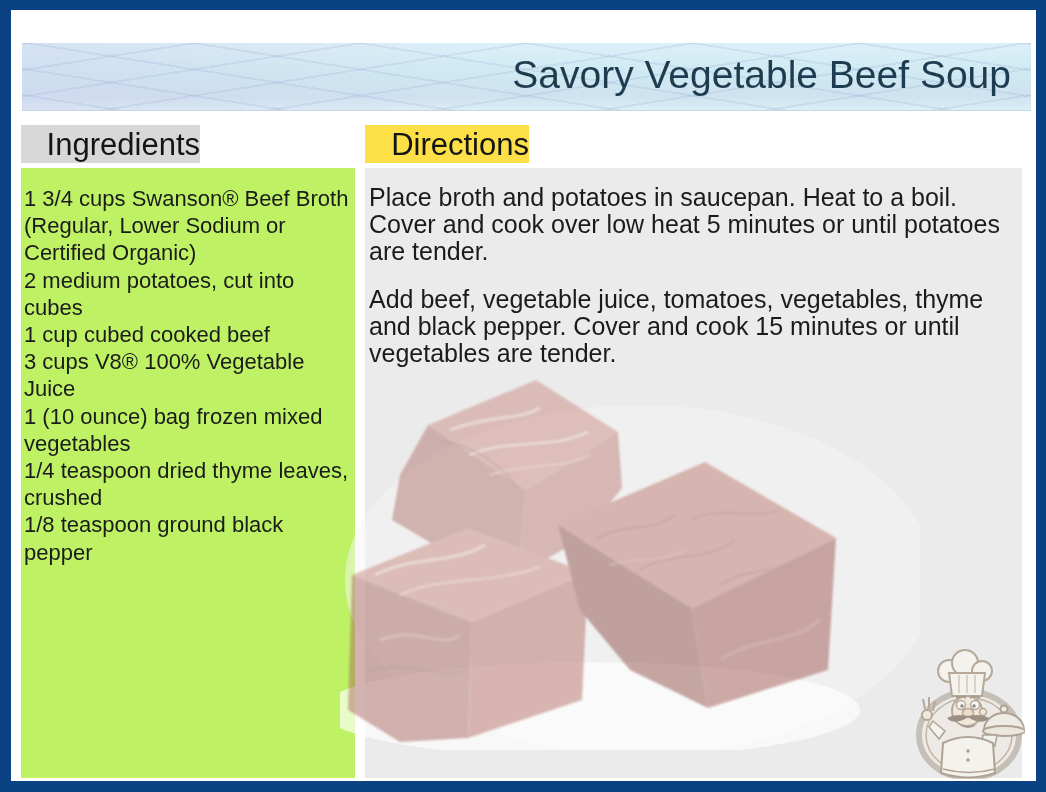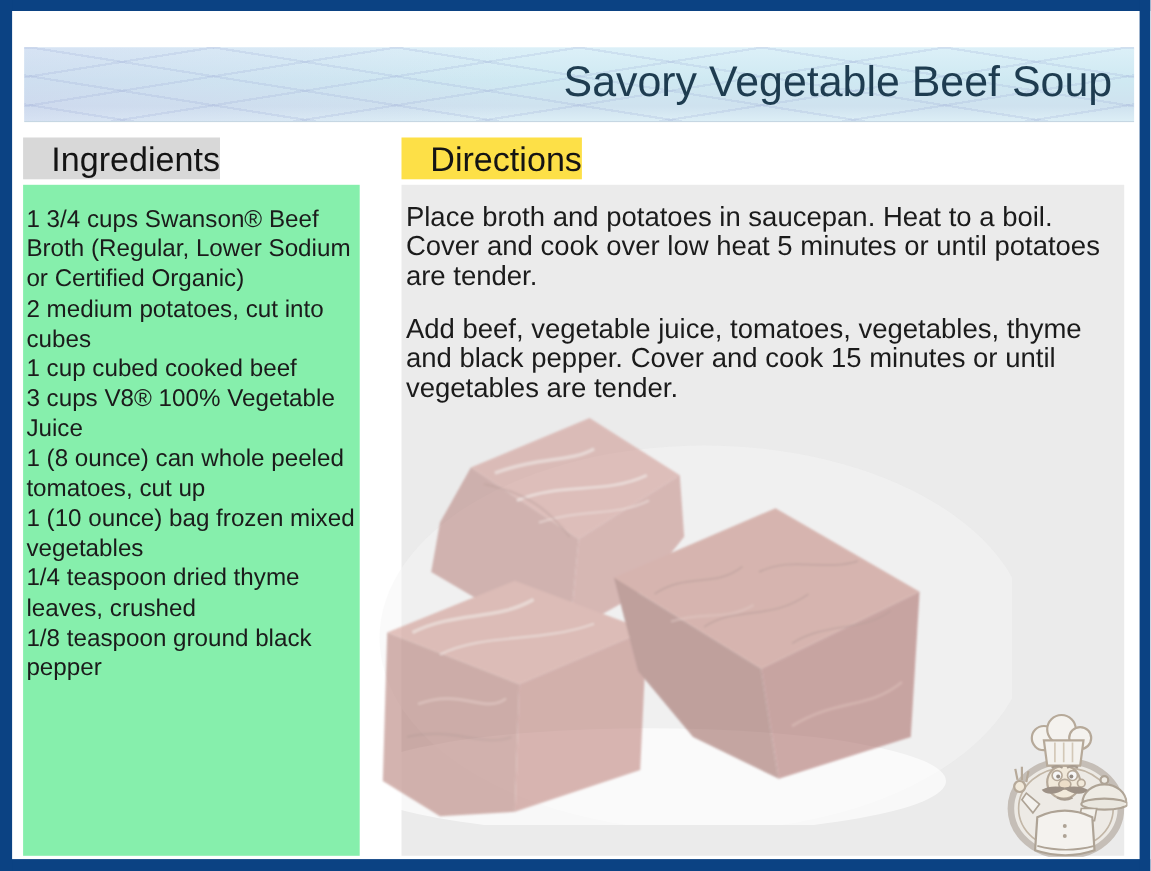--- a/index.html
+++ b/index.html
@@ -29,21 +29,21 @@
     font-size:39px;color:#1e3c50;letter-spacing:0;white-space:nowrap;
   }
 
   
   .hbox{position:absolute;top:125px;height:38px;line-height:39px;font-size:31px;color:#141414;text-align:right;}
   .hbox-ing{left:21px;width:175px;background:#d8d8d8;padding-left:4px;}
   .hbox-dir{left:365px;width:160px;background:#fde047;padding-left:4px;}
 
   
   .panel{position:absolute;top:168px;height:610px;box-sizing:border-box;color:#1b1b1b;}
-  .panel-ing{left:21px;width:306px;background:#86efac;padding:17px 2px 0 3px;}
+  .panel-ing{left:21px;width:334px;background:#bef264;padding:17px 2px 0 3px;}
   .panel-dir{left:365px;width:657px;background:#ebebeb;padding:16px 3px 0 4px;}
   .ing{font-size:22px;line-height:27.2px;}
   .step{font-size:25px;line-height:26.8px;margin:0 0 22px 0;}
 
   .art{position:absolute;}
 </style>
 </head>
 <body>
 
 <div class="page">
@@ -63,21 +63,20 @@
   <div class="hbox hbox-dir">
     <span>Directions</span>
   </div>
 
   <div class="panel panel-ing">
     <div>
       <div class="ing">1 3/4 cups Swanson® Beef Broth (Regular, Lower Sodium or Certified Organic)</div>
       <div class="ing">2 medium potatoes, cut into cubes</div>
       <div class="ing">1 cup cubed cooked beef</div>
       <div class="ing">3 cups V8® 100% Vegetable Juice</div>
-      <div class="ing">1 (8 ounce) can whole peeled tomatoes, cut up</div>
       <div class="ing">1 (10 ounce) bag frozen mixed vegetables</div>
       <div class="ing">1/4 teaspoon dried thyme leaves, crushed</div>
       <div class="ing">1/8 teaspoon ground black pepper</div>
     </div>
   </div>
 
   <div class="panel panel-dir">
     <p class="step">Place broth and potatoes in saucepan. Heat to a boil. Cover and cook over low heat 5 minutes or until potatoes are tender.</p>
     <p class="step">Add beef, vegetable juice, tomatoes, vegetables, thyme and black pepper. Cover and cook 15 minutes or until vegetables are tender.</p>
   </div>

